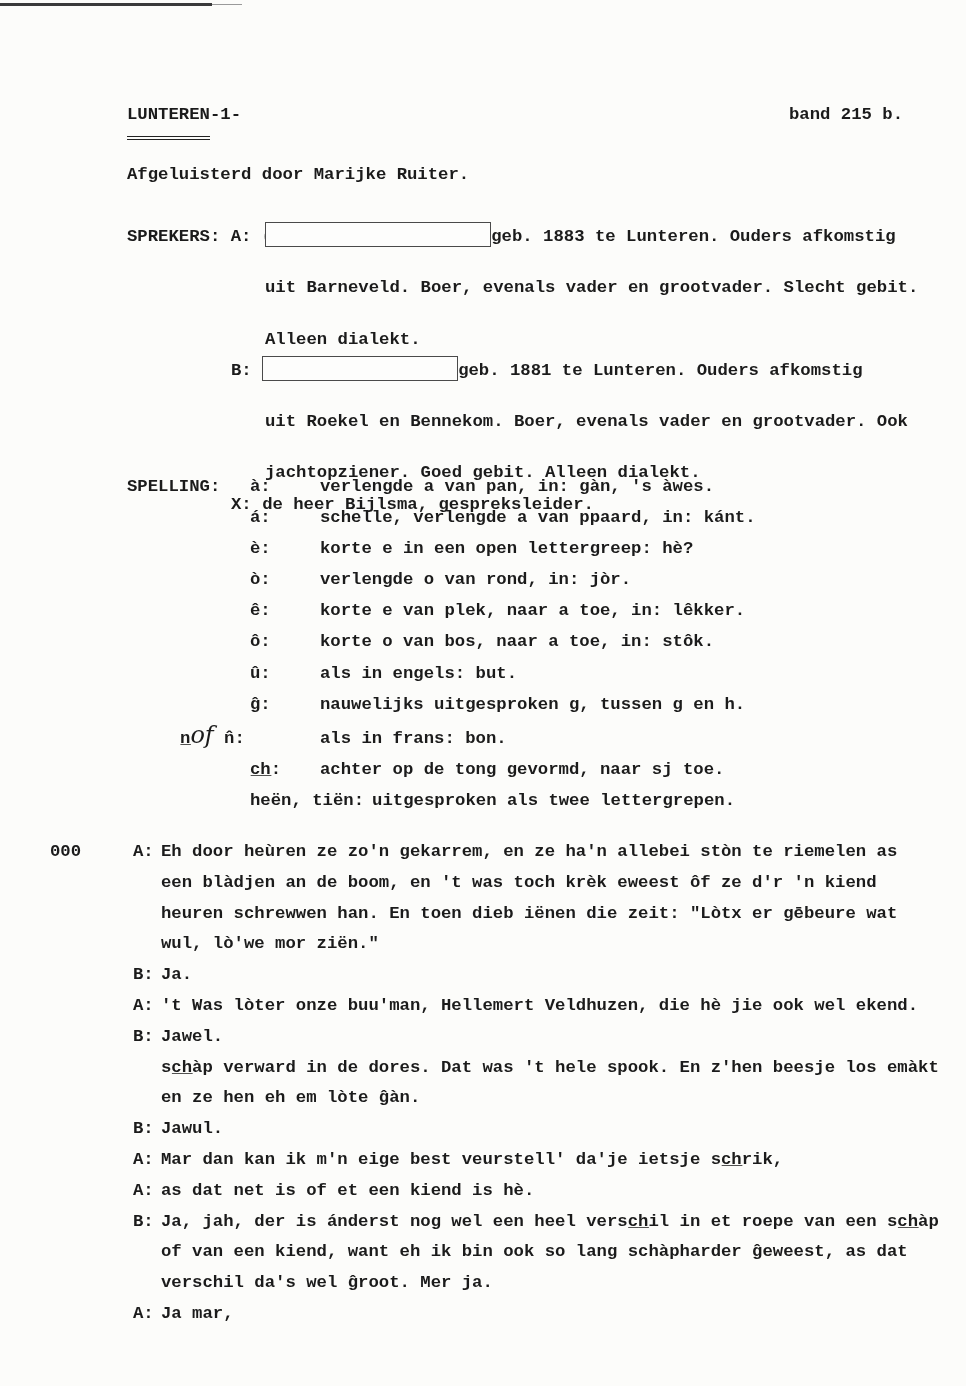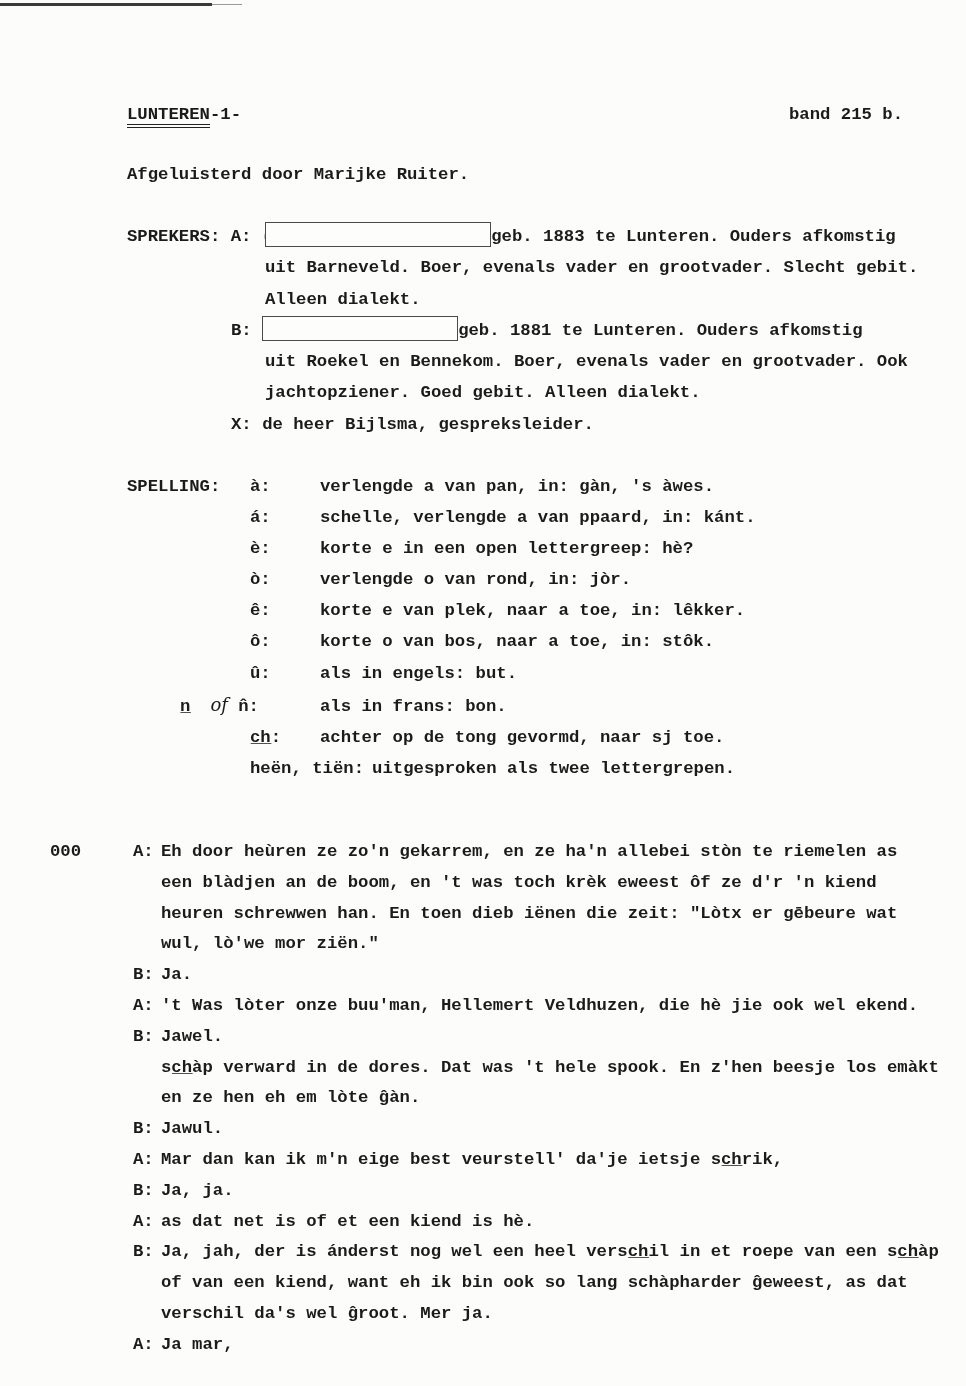--- a/index.html
+++ b/index.html
@@ -12,41 +12,41 @@
     font-family:"Liberation Mono","DejaVu Sans Mono",monospace;
     font-weight:700;
     font-size:17.3px;
     line-height:31px;
     color:#1b1b1b;
   }
   .scan-line{position:absolute;left:0;top:3px;width:212px;height:3px;background:#3a3a3a;}
   .scan-line2{position:absolute;left:212px;top:4px;width:30px;height:1px;background:#9a9a9a;}
 
   .header-row{position:absolute;left:127px;top:99px;width:776px;display:flex;justify-content:space-between;}
-  .dbl-underline{border-bottom:4px double #222;padding-bottom:0px;}
+  .dbl-underline{border-bottom:4px double #222;padding-bottom:12px;}
 
   .transcriber{position:absolute;left:127px;top:159px;}
 
   .sprekers{position:absolute;left:127px;top:221px;line-height:31.3px;}
-  .sp-indent{padding-left:138px;}
+  .sp-indent{padding-left:138px;margin-top:20px;}
   .sp-id-indent{padding-left:104px;}
   .paren{margin-right:-7px;}
   .redact{display:inline-block;background:#fdfdfc;border:1.6px solid #4a4a4a;height:23px;vertical-align:-6px;}
   .redact-a{width:224px;}
   .redact-b{width:194px;}
   .bafter{}
 
   .spelling{position:absolute;left:127px;top:471px;line-height:31.1px;}
   .spl-label{display:inline-block;min-width:123px;}
   .sp-row{padding-left:123px;}
   .sp-row-first{padding-left:0;}
   .sp-row-wide{padding-left:53px;}
   .sp-key{display:inline-block;min-width:62px;margin-right:8px;}
   .sp-key-wide{min-width:132px;}
-  .hand{font-family:"DejaVu Serif",serif;font-style:italic;font-weight:400;font-size:18px;margin-left:20px;}
+  .hand{font-family:"DejaVu Serif",serif;font-style:italic;font-weight:400;font-size:24px;}
 
   .dialogue{position:absolute;left:133px;top:837px;line-height:30.8px;width:810px;}
   .counter{position:absolute;left:-83px;top:0;}
   .spk{display:inline-block;min-width:21px;margin-right:7px;}
   .cont{padding-left:28px;}
 </style>
 </head>
 <body>
 
 <div class="page">
@@ -71,38 +71,38 @@
   </div>
 
   <div class="spelling">
     <div class="sp-row-first"><span class="spl-label">SPELLING:</span><span class="sp-key">à:</span><span>verlengde a van pan, in: gàn, 's àwes.</span></div>
     <div class="sp-row"><span class="sp-key">á:</span><span>schelle, verlengde a van ppaard, in: kánt.</span></div>
     <div class="sp-row"><span class="sp-key">è:</span><span>korte e in een open lettergreep: hè?</span></div>
     <div class="sp-row"><span class="sp-key">ò:</span><span>verlengde o van rond, in: jòr.</span></div>
     <div class="sp-row"><span class="sp-key">ê:</span><span>korte e van plek, naar a toe, in: lêkker.</span></div>
     <div class="sp-row"><span class="sp-key">ô:</span><span>korte o van bos, naar a toe, in: stôk.</span></div>
     <div class="sp-row"><span class="sp-key">û:</span><span>als in engels: but.</span></div>
+    <div class="sp-row"><span class="sp-key">ĝ:</span><span>nauwelijks uitgesproken g, tussen g en h.</span></div>
     <div class="sp-row-wide"><span class="sp-key sp-key-wide"><span>n̲</span><span class="hand">of</span> <span>n̂:</span></span><span>als in frans: bon.</span></div>
     <div class="sp-row"><span class="sp-key">c̲h̲:</span><span>achter op de tong gevormd, naar sj toe.</span></div>
     <div class="sp-row"><span class="sp-key">heën, tiën:</span><span>uitgesproken als twee lettergrepen.</span></div>
   </div>
 
   <div class="dialogue">
     <div class="counter">000</div>
     <div><span class="spk">A:</span><span>Eh door heùren ze zo'n gekarrem, en ze ha'n allebei stòn te riemelen as</span></div>
     <div class="cont">een blàdjen an de boom, en 't was toch krèk eweest ôf ze d'r 'n kiend</div>
     <div class="cont">heuren schrewwen han. En toen dieb iënen die zeit: "Lòtx er gēbeure wat</div>
     <div class="cont">wul, lò'we mor ziën."</div>
     <div><span class="spk">B:</span><span>Ja.</span></div>
     <div><span class="spk">A:</span><span>'t Was lòter onze buu'man, Hellemert Veldhuzen, die hè jie ook wel ekend.</span></div>
     <div><span class="spk">B:</span><span>Jawel.</span></div>
     <div class="cont">sc̲h̲àp verward in de dores. Dat was 't hele spook. En z'hen beesje los emàkt</div>
     <div class="cont">en ze hen eh em lòte ĝàn.</div>
     <div><span class="spk">B:</span><span>Jawul.</span></div>
     <div><span class="spk">A:</span><span>Mar dan kan ik m'n eige best veurstell' da'je ietsje sc̲h̲rik,</span></div>
-    <div><span class="spk">B:</span><span>Ja, ja.</span></div>
     <div><span class="spk">A:</span><span>as dat net is of et een kiend is hè.</span></div>
     <div><span class="spk">B:</span><span>Ja, jah, der is ánderst nog wel een heel versc̲h̲il in et roepe van een sc̲h̲àp</span></div>
     <div class="cont">of van een kiend, want eh ik bin ook so lang schàpharder ĝeweest, as dat</div>
     <div class="cont">verschil da's wel ĝroot. Mer ja.</div>
     <div><span class="spk">A:</span><span>Ja mar,</span></div>
   </div>
 </div>
 
 </body></html>

